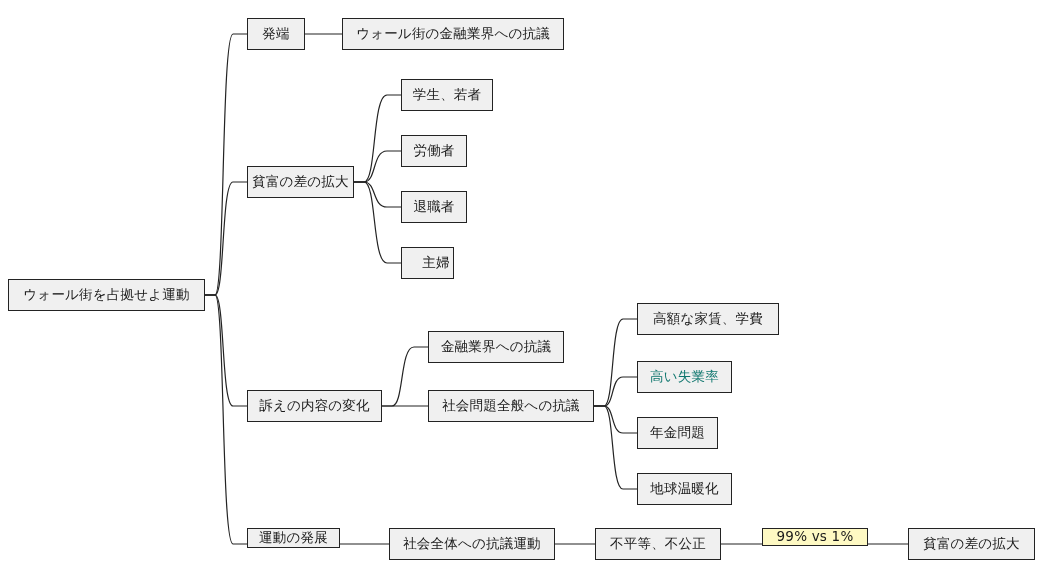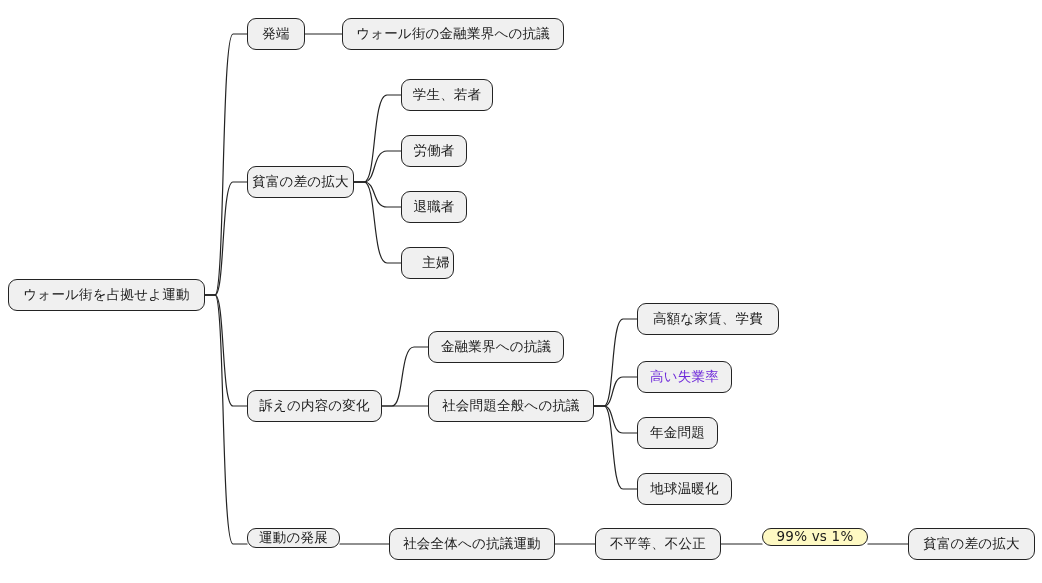--- a/index.html
+++ b/index.html
@@ -33,21 +33,21 @@
     height: 583px;
   }
   .node {
     position: absolute;
     box-sizing: border-box;
     display: flex;
     align-items: center;
     justify-content: center;
     background: #f0f0f0;
     border: 1.3px solid #232323;
-    border-radius: 9px;
+    border-radius: 0;
     color: #1a1a1a;
     font-size: 13.5px;
     line-height: 1;
     white-space: nowrap;
     letter-spacing: 0.2px;
   }
   .node .label {
     display: block;
     padding: 0 2px;
   }
@@ -107,21 +107,21 @@
       </div>
       <div class="node" style="left: 428px; top: 331px; width: 136px; height: 32px; background: rgb(240, 240, 240); border-color: rgb(35, 35, 35); color: rgb(26, 26, 26);">
         <span class="label">金融業界への抗議</span>
       </div>
       <div class="node" style="left: 428px; top: 390px; width: 166px; height: 32px; background: rgb(240, 240, 240); border-color: rgb(35, 35, 35); color: rgb(26, 26, 26);">
         <span class="label">社会問題全般への抗議</span>
       </div>
       <div class="node" style="left: 637px; top: 303px; width: 142px; height: 32px; background: rgb(240, 240, 240); border-color: rgb(35, 35, 35); color: rgb(26, 26, 26);">
         <span class="label">高額な家賃、学費</span>
       </div>
-      <div class="node" style="left: 637px; top: 361px; width: 95px; height: 32px; background: rgb(240, 240, 240); border-color: rgb(35, 35, 35); color: #6d28d9;">
+      <div class="node" style="left: 637px; top: 361px; width: 95px; height: 32px; background: rgb(240, 240, 240); border-color: rgb(35, 35, 35); color: #0f766e;">
         <span class="label">高い失業率</span>
       </div>
       <div class="node" style="left: 637px; top: 417px; width: 81px; height: 32px; background: rgb(240, 240, 240); border-color: rgb(35, 35, 35); color: rgb(26, 26, 26);">
         <span class="label">年金問題</span>
       </div>
       <div class="node" style="left: 637px; top: 473px; width: 95px; height: 32px; background: rgb(240, 240, 240); border-color: rgb(35, 35, 35); color: rgb(26, 26, 26);">
         <span class="label">地球温暖化</span>
       </div>
       <div class="node" style="left: 247px; top: 528px; width: 93px; height: 20px; background: rgb(240, 240, 240); border-color: rgb(35, 35, 35); color: rgb(26, 26, 26);">
         <span class="label">運動の発展</span>

